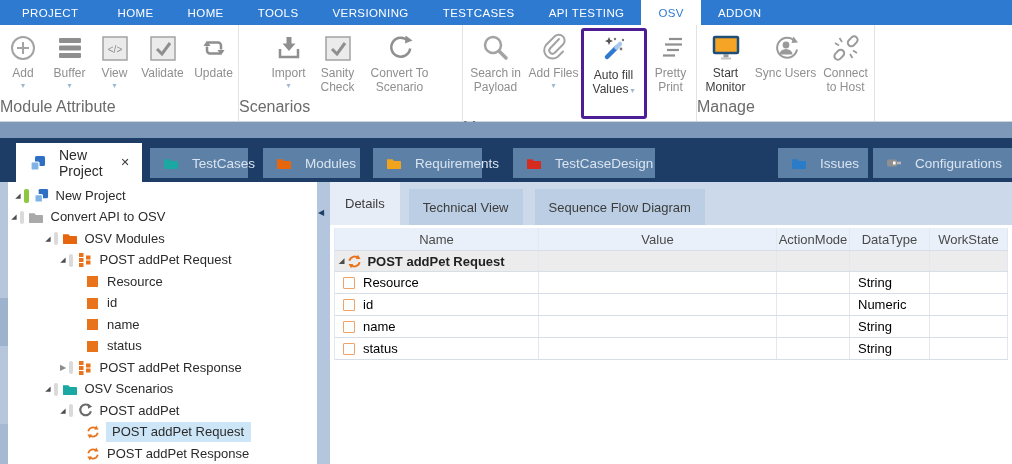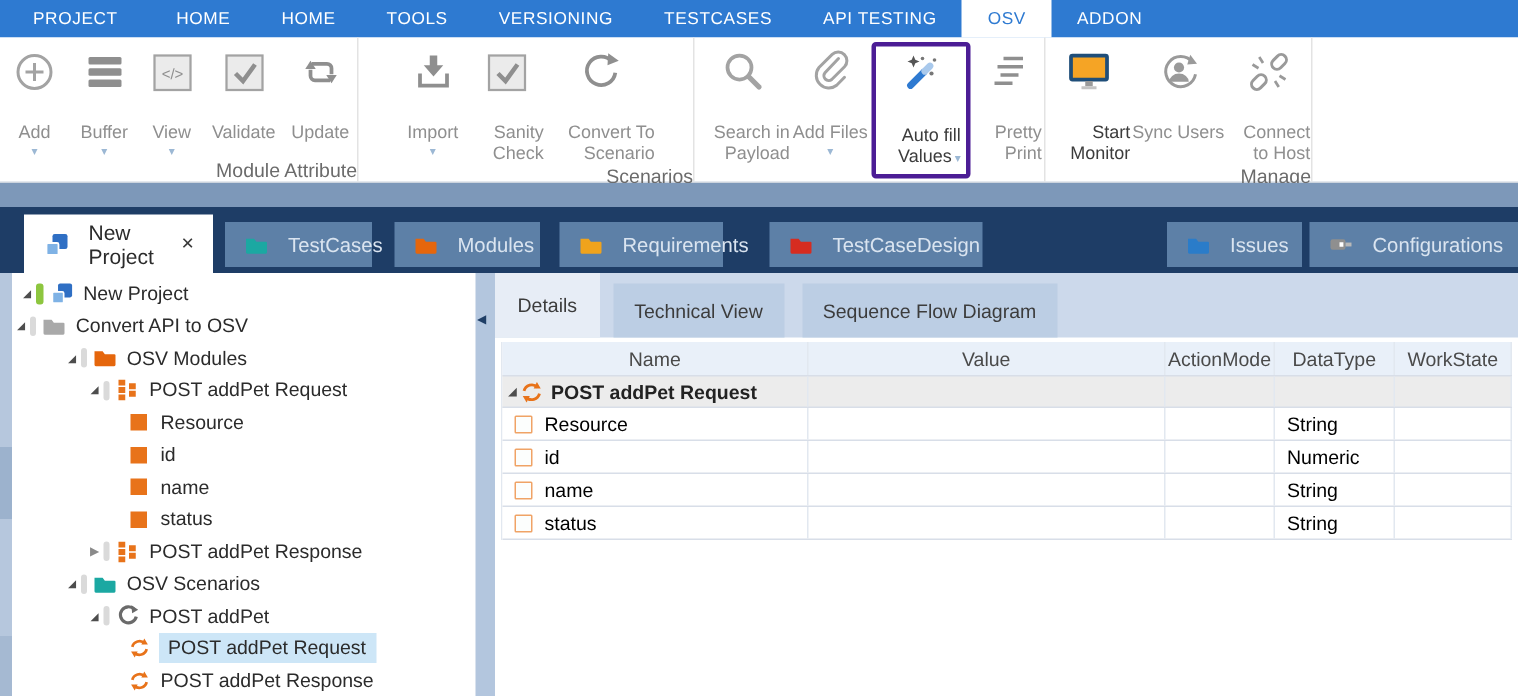--- a/index.html
+++ b/index.html
@@ -9,25 +9,25 @@
   
   .menubar{position:absolute;top:0;left:0;width:1012px;height:25px;background:#2e7ad1;display:flex;align-items:stretch}
   .menu-item{color:#fff;font-size:11.5px;letter-spacing:.4px;padding:0 17px;display:flex;align-items:center;cursor:default}
   .menu-item.first{padding:0 22px}
   .menu-item.active{background:#fff;color:#2e7ad1}
 
   
   .ribbon{position:absolute;top:25px;left:0;width:1012px;height:97px;background:#fff;border-bottom:1px solid #ccd4de;display:flex}
   .rgroup{height:100%;border-right:1px solid #e3e3e3;display:flex;flex-direction:column}
   .rbuttons{flex:1;display:flex;justify-content:center;align-items:flex-start;padding-top:3px}
-  .rgroup-label{font-size:13px;color:#6b6b6b;text-align:right;padding:0 0 5px}
+  .rgroup-label{font-size:16px;color:#6b6b6b;text-align:left;padding:0 0 5px}
   .rbtn{display:flex;flex-direction:column;align-items:center;padding-top:3px}
   .ricon{height:34px;display:flex;align-items:center;justify-content:center}
   .ricon svg{display:block}
-  .rlabel{font-size:12px;color:#8f8f8f;text-align:right;line-height:1.2;margin-top:16px}
+  .rlabel{font-size:12px;color:#8f8f8f;text-align:center;line-height:1.2;margin-top:1px}
   .rbtn.enabled .rlabel{color:#3c3c3c}
   .rcaret{font-size:8px;color:#9cb8d4;height:10px;line-height:10px;margin-top:1px}
   .inline-caret{font-size:8px;color:#9cb8d4;margin-left:2px}
   .rbtn.hl{border:3px solid #4c1d95;border-radius:3px;height:91px;background:#fff;padding:2px 3px 0 3px;margin-top:0}
 
   
   .band{position:absolute;top:122px;left:0;width:1012px;height:16px;background:#7d98b9}
   .tabbar{position:absolute;top:138px;left:0;width:1012px;height:44px;background:#1e3d66}
   .wtab{position:absolute;display:flex;align-items:center;gap:8px;font-size:13.5px;cursor:default}
   .wtab.inactive{top:10px;height:30px;background:#5d80a7;color:#dae4f0;padding:0 12px}

